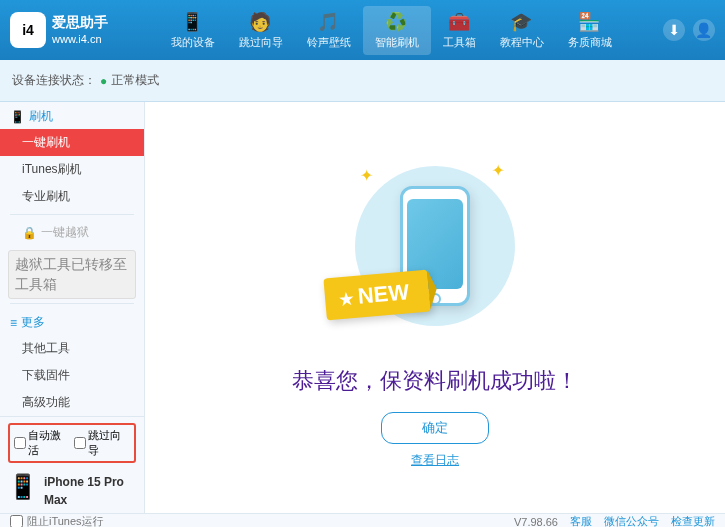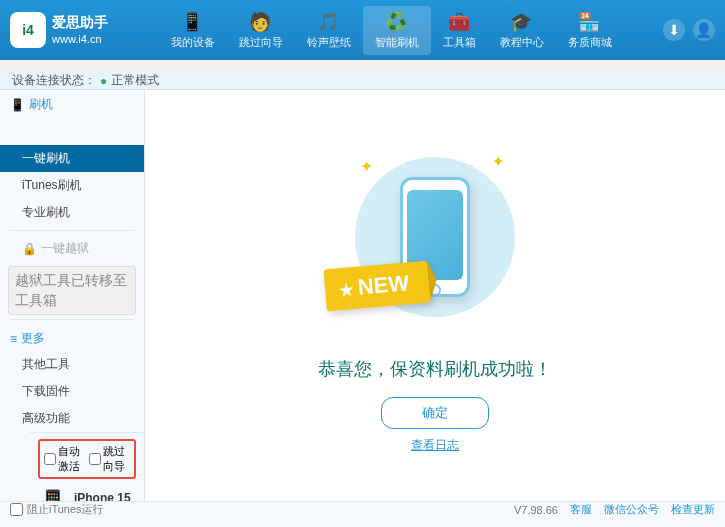--- a/index.html
+++ b/index.html
@@ -2,73 +2,73 @@
 <html><head>
   <meta charset="utf-8">
   <style>
     * { margin: 0; padding: 0; box-sizing: border-box; }
     body { width: 725px; height: 527px; font-family: 'Microsoft YaHei', SimHei, Arial, sans-serif; font-size: 12px; overflow: hidden; background: #f0f0f0; }
 
     
     .header { background: linear-gradient(to bottom, #2196d9, #1a7fc1); height: 60px; display: flex; align-items: center; padding: 0 10px; color: white; }
     .logo-area { display: flex; align-items: center; width: 110px; }
     .logo-icon { width: 36px; height: 36px; background: white; border-radius: 8px; display: flex; align-items: center; justify-content: center; margin-right: 6px; }
-    .logo-icon-inner { color: #15803d; font-weight: bold; font-size: 14px; }
+    .logo-icon-inner { color: #000000; font-weight: bold; font-size: 14px; }
     .logo-text { color: white; font-size: 11px; line-height: 1.4; }
     .logo-text div:first-child { font-size: 14px; font-weight: bold; }
     .nav-items { display: flex; flex: 1; justify-content: center; }
     .nav-item { display: flex; flex-direction: column; align-items: center; padding: 5px 12px; cursor: pointer; color: rgba(255,255,255,0.9); font-size: 11px; border-radius: 4px; }
     .nav-item.active { background: rgba(255,255,255,0.2); }
     .nav-icon { font-size: 18px; margin-bottom: 2px; }
     .header-right { display: flex; align-items: center; gap: 8px; }
     .header-btn { width: 22px; height: 22px; background: rgba(255,255,255,0.2); border-radius: 50%; display: flex; align-items: center; justify-content: center; cursor: pointer; color: white; font-size: 14px; }
 
     
-    .status-bar { background: #e8f4fc; border-bottom: 1px solid #c5dff0; padding: 0 12px; font-size: 12px; color: #555; display: flex; align-items: center; gap: 4px; margin-top: 12px; }
+    .status-bar { background: #e8f4fc; border-bottom: 1px solid #c5dff0; padding: 12px 12px; font-size: 12px; color: #555; display: flex; align-items: center; gap: 4px; }
     .status-dot { color: #27ae60; font-weight: bold; }
 
     
     .main { display: flex; height: calc(527px - 60px - 28px - 28px); }
 
     
     .sidebar { width: 145px; background: #f5f8fc; border-right: 1px solid #dde8f0; overflow-y: auto; }
     .sidebar-section-title { padding: 6px 10px 4px; color: #2196d9; font-size: 12px; display: flex; align-items: center; gap: 4px; }
     .sidebar-item { padding: 5px 10px 5px 22px; color: #444; cursor: pointer; font-size: 12px; }
-    .sidebar-item.active { background: #0369a1; color: white; margin-top: 28px; }
+    .sidebar-item.active { background: #ef4444; color: white; }
     .sidebar-divider { height: 1px; background: #dde8f0; margin: 4px 10px; }
     .sidebar-section-more { padding: 6px 10px 4px; color: #2196d9; font-size: 12px; display: flex; align-items: center; gap: 4px; }
     .disabled-item { padding: 5px 10px 5px 22px; color: #aaa; font-size: 12px; display: flex; align-items: center; gap: 4px; }
     .disabled-note { background: #f0f0f0; border: 1px solid #ddd; margin: 4px 8px; padding: 4px 6px; font-size: 14px; color: #888; border-radius: 3px; line-height: 1.4; }
 
     
     .content { flex: 1; display: flex; flex-direction: column; align-items: center; justify-content: center; background: white; position: relative; }
     .phone-illustration { position: relative; width: 200px; height: 200px; display: flex; align-items: center; justify-content: center; margin-bottom: 20px; }
     .phone-circle-bg { width: 160px; height: 160px; background: #d4eef8; border-radius: 50%; position: absolute; }
     .phone-body { width: 70px; height: 120px; background: white; border-radius: 12px; border: 3px solid #7ec8e8; position: relative; z-index: 2; box-shadow: 2px 4px 12px rgba(0,0,0,0.15); }
     .phone-screen { width: 56px; height: 90px; background: linear-gradient(135deg, #6fc8e8 0%, #4ab0d8 100%); border-radius: 6px; margin: 10px auto 0; }
     .phone-home { width: 12px; height: 12px; border: 2px solid #7ec8e8; border-radius: 50%; margin: 4px auto 0; }
     .new-ribbon { position: absolute; bottom: 30px; left: -10px; z-index: 3; background: #f5c518; color: white; padding: 8px 20px 8px 14px; transform: rotate(-5deg); font-size: 22px; font-weight: bold; border-radius: 4px; box-shadow: 2px 3px 8px rgba(0,0,0,0.2); }
     .new-ribbon::before { content: '★ '; font-size: 16px; }
     .new-ribbon::after { content: ''; position: absolute; right: -8px; top: 0; border-left: 8px solid #d4a800; border-top: 20px solid transparent; border-bottom: 20px solid transparent; }
     .sparkle { position: absolute; color: #f5c518; font-size: 16px; }
     .sparkle-tl { top: 20px; left: 25px; }
     .sparkle-tr { top: 15px; right: 30px; }
-    .success-text { font-size: 18px; color: #0f766e; margin-bottom: 16px; }
+    .success-text { font-size: 22px; color: #4c1d95; margin-bottom: 16px; }
     .confirm-btn { background: white; border: 1px solid #2196d9; color: #2196d9; padding: 6px 40px; border-radius: 12px; cursor: pointer; font-size: 13px; margin-bottom: 8px; }
     .log-link { color: #2196d9; font-size: 12px; cursor: pointer; text-decoration: underline; }
 
     
     .bottom-bar { height: 28px; background: #f5f8fc; border-top: 1px solid #dde8f0; display: flex; align-items: flex-start; justify-content: space-between; padding: 0 10px; font-size: 11px; color: #777; gap: 32px; }
     .bottom-left { display: flex; align-items: center; gap: 6px; }
     .bottom-right { display: flex; align-items: center; gap: 12px; }
     .itunes-check { display: flex; align-items: center; gap: 4px; cursor: pointer; }
     .itunes-check input { margin: 0; }
 
     
-    .device-panel { border-top: 1px solid #dde8f0; padding: 6px 8px; margin-left: 30px; }
+    .device-panel { border-top: 1px solid #dde8f0; padding: 6px 8px; }
     .auto-actions { display: flex; align-items: center; gap: 4px; margin-bottom: 6px; border: 2px solid #e74c3c; padding: 3px 4px; border-radius: 3px; }
     .auto-checkbox { display: flex; align-items: center; gap: 2px; font-size: 11px; cursor: pointer; }
     .auto-checkbox input { margin: 0; width: 12px; height: 12px; }
     .device-info { display: flex; align-items: flex-start; gap: 6px; padding: 4px 0; }
     .device-phone-icon { color: #2196d9; font-size: 24px; }
     .device-details { font-size: 11px; color: #555; line-height: 1.5; }
     .device-name { font-weight: bold; color: #333; font-size: 12px; }
   </style>
 </head>
 <body>

